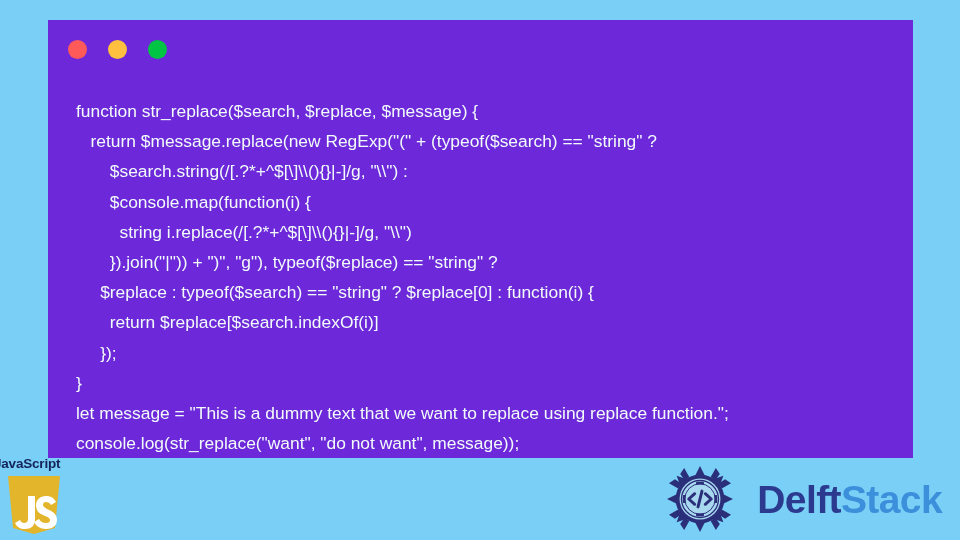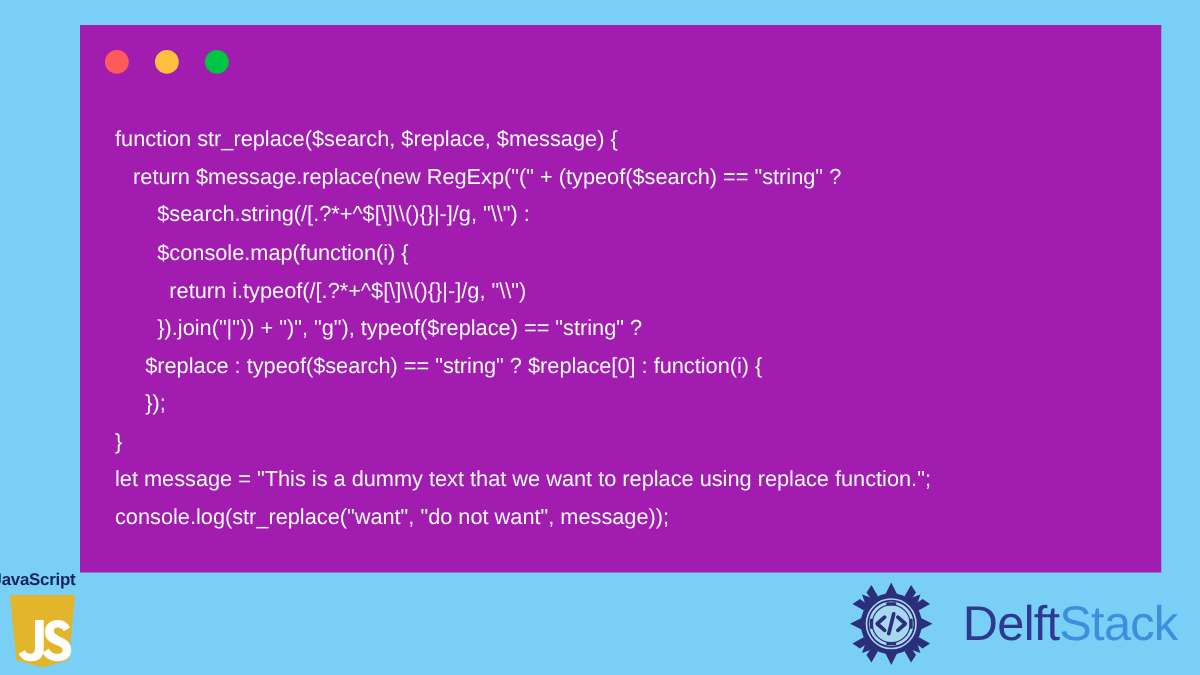--- a/index.html
+++ b/index.html
@@ -11,25 +11,25 @@
     height: 540px;
     background: #79CFF5;
     font-family: "Liberation Sans", sans-serif;
     overflow: hidden;
     position: relative;
   }
 
   
   #code-window {
     position: absolute;
-    left: 64px;
+    left: 48px;
     top: 20px;
     width: 865px;
     height: 438px;
-    background: #a21caf;
+    background: #6d28d9;
     box-sizing: border-box;
   }
 
   #titlebar {
     position: absolute;
     left: 0;
     top: 0;
     height: 58px;
     width: 100%;
     display: flex;
@@ -102,21 +102,21 @@
     display: flex;
     align-items: center;
   }
   #ds-mark {
     width: 66px;
     height: 66px;
     display: block;
   }
   #ds-wordmark {
     font-size: 39px;
-    font-weight: normal;
+    font-weight: bold;
     letter-spacing: -0.6px;
     margin-left: 24px;
     line-height: 1;
     white-space: nowrap;
   }
   #ds-word-delft { color: #2B3A8F; }
   #ds-word-stack { color: #3C8FDB; }
 </style>
 </head>
 <body>
@@ -127,23 +127,24 @@
     <span class="dot red"></span>
     <span class="dot yellow"></span>
     <span class="dot green"></span>
   </div>
 
   <div id="code-body">
     <div class="code-line">function str_replace($search, $replace, $message) {</div>
     <div class="code-line">   return $message.replace(new RegExp("(" + (typeof($search) == "string" ?</div>
     <div class="code-line">       $search.string(/[.?*+^$[\]\\(){}|-]/g, "\\") :</div>
     <div class="code-line">       $console.map(function(i) {</div>
-    <div class="code-line">         return i.typeof(/[.?*+^$[\]\\(){}|-]/g, "\\")</div>
+    <div class="code-line">         string i.replace(/[.?*+^$[\]\\(){}|-]/g, "\\")</div>
     <div class="code-line">       }).join("|")) + ")", "g"), typeof($replace) == "string" ?</div>
     <div class="code-line">     $replace : typeof($search) == "string" ? $replace[0] : function(i) {</div>
+    <div class="code-line">       return $replace[$search.indexOf(i)]</div>
     <div class="code-line">     });</div>
     <div class="code-line">}</div>
     <div class="code-line">let message = "This is a dummy text that we want to replace using replace function.";</div>
     <div class="code-line">console.log(str_replace("want", "do not want", message));</div>
   </div>
 
 </div>
 
 <div id="js-badge">
   <div id="js-label">JavaScript</div>

